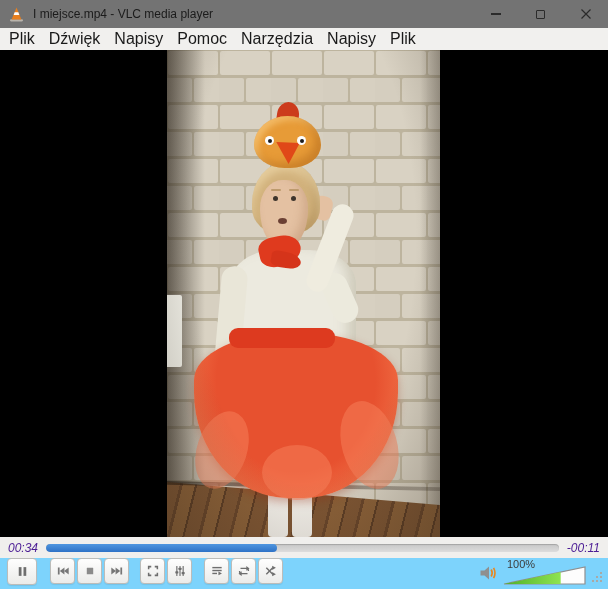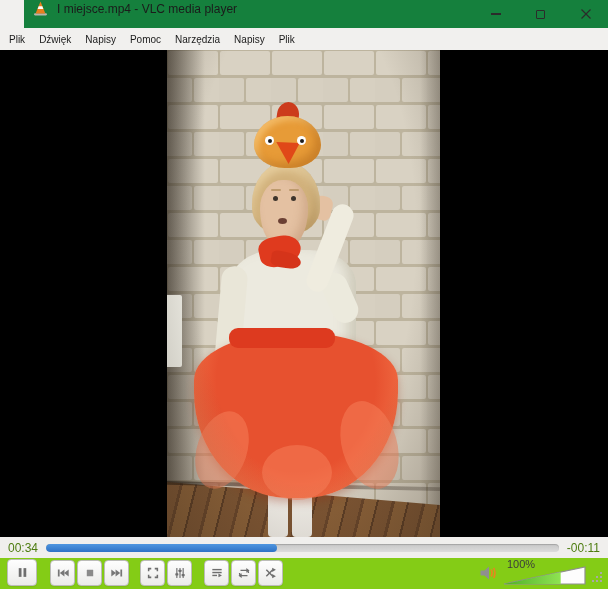--- a/index.html
+++ b/index.html
@@ -1,31 +1,31 @@
 <!DOCTYPE html>
 <html><head>
 <meta charset="utf-8">
 <style>
   * { margin:0; padding:0; box-sizing:border-box; }
   html,body { width:608px; height:589px; }
   body { font-family:"Liberation Sans", sans-serif; background:#f1f0ee; overflow:hidden; }
   .window { width:608px; height:589px; display:flex; flex-direction:column; background:#f1f0ee; }
 
   
-  .titlebar { height:28px; display:flex; align-items:flex-start; background:#15803d; flex:0 0 auto;margin-left:24px; }
+  .titlebar { height:28px; display:flex; align-items:center; background:#737373; flex:0 0 auto; }
   .title-left { display:flex; align-items:center; gap:8px; padding-left:8px; flex:1; }
   .title-text { font-size:12px; color:#1b1b1b; }
   .win-controls { display:flex; height:100%; }
   .win-btn { width:45px; height:100%; display:flex; align-items:center; justify-content:center; cursor:default; }
   .glyph-min { width:10px; height:1.4px; background:#2b2b2b; }
   .glyph-max { width:9px; height:9px; border:1.2px solid #2b2b2b; border-radius:1px; }
 
   
   .menubar { height:22px; display:flex; align-items:center; padding-left:2px; background:#f1f0ee; flex:0 0 auto; }
-  .menu-item { font-size:10px; color:#1a1a1a; padding:3px 7px; }
+  .menu-item { font-size:16px; color:#1a1a1a; padding:3px 7px; }
 
   
   .video-area { height:487px; background:#000; position:relative; flex:0 0 auto; overflow:hidden; }
   .video { position:absolute; left:167px; top:0; width:273px; height:487px; background:#cfc8b8; overflow:hidden; }
   .abs { position:absolute; }
   .shadow-left { left:0; top:0; width:38px; height:487px;
     background:linear-gradient(90deg, rgba(35,28,20,0.62), rgba(35,28,20,0)); }
   .shadow-right { right:0; top:0; width:20px; height:487px;
     background:linear-gradient(270deg, rgba(35,28,20,0.28), rgba(35,28,20,0)); }
   .white-object { left:0; top:245px; width:15px; height:72px; background:#ecebe3; border-radius:0 2px 2px 0; }
@@ -84,27 +84,27 @@
   .w1 { left:30px; top:360px; width:50px; height:80px; transform:rotate(18deg); }
   .w2 { left:175px; top:350px; width:55px; height:90px; transform:rotate(-16deg); }
   .w3 { left:95px; top:395px; width:70px; height:55px; }
   .waistband { left:62px; top:278px; width:106px; height:20px; background:#dd3a1f; border-radius:9px; }
 
   .vignette { left:0; top:0; width:273px; height:487px; pointer-events:none;
     background:radial-gradient(ellipse at 50% 38%, rgba(0,0,0,0) 58%, rgba(45,35,22,.30) 100%); }
 
   
   .seek-row { height:21px; display:flex; align-items:center; padding:0 8px; gap:8px; background:#f0efed; flex:0 0 auto; }
-  .time { font-size:12px; color:#4d7c0f; white-space:nowrap; }
+  .time { font-size:12px; color:#4c1d95; white-space:nowrap;font-style:italic; }
   .seek-track { flex:1; height:8px; border-radius:4px; background:linear-gradient(#c7c7c7,#dcdcdc);
     box-shadow:inset 0 1px 1px rgba(0,0,0,.18); position:relative; overflow:hidden; }
   .seek-fill { height:100%; width:45%; border-radius:4px; background:linear-gradient(180deg,#4f96e0,#2e72c6); }
 
   
-  .controls-row { height:31px; display:flex; align-items:flex-end; padding:0 4px 3px 7px; background:#84cc16; flex:0 0 auto; position:relative; }
+  .controls-row { height:31px; display:flex; align-items:flex-start; padding:0 4px 3px 7px; background:#7dd3fc; flex:0 0 auto; position:relative; }
   .ctl-btn { width:25px; height:26px; border:1px solid #bcbcb9; border-radius:4px;
     background:linear-gradient(#fefefe,#ebebe9); display:flex; align-items:center; justify-content:center;
     box-shadow:0 1px 1px rgba(0,0,0,.08); flex:0 0 auto; }
   .ctl-btn svg { display:block; }
   .ctl-big { width:30px; height:27px; }
   .sp13 { width:13px; flex:0 0 auto; } .sp11 { width:11px; flex:0 0 auto; } .sp12 { width:12px; flex:0 0 auto; }
   .gap2 { margin-left:2px; }
   .right-group { margin-left:auto; display:flex; align-items:flex-end; }
   .speaker { margin:0 3px 4px 0; }
   .volume-slider { position:relative; width:86px; height:28px; }

